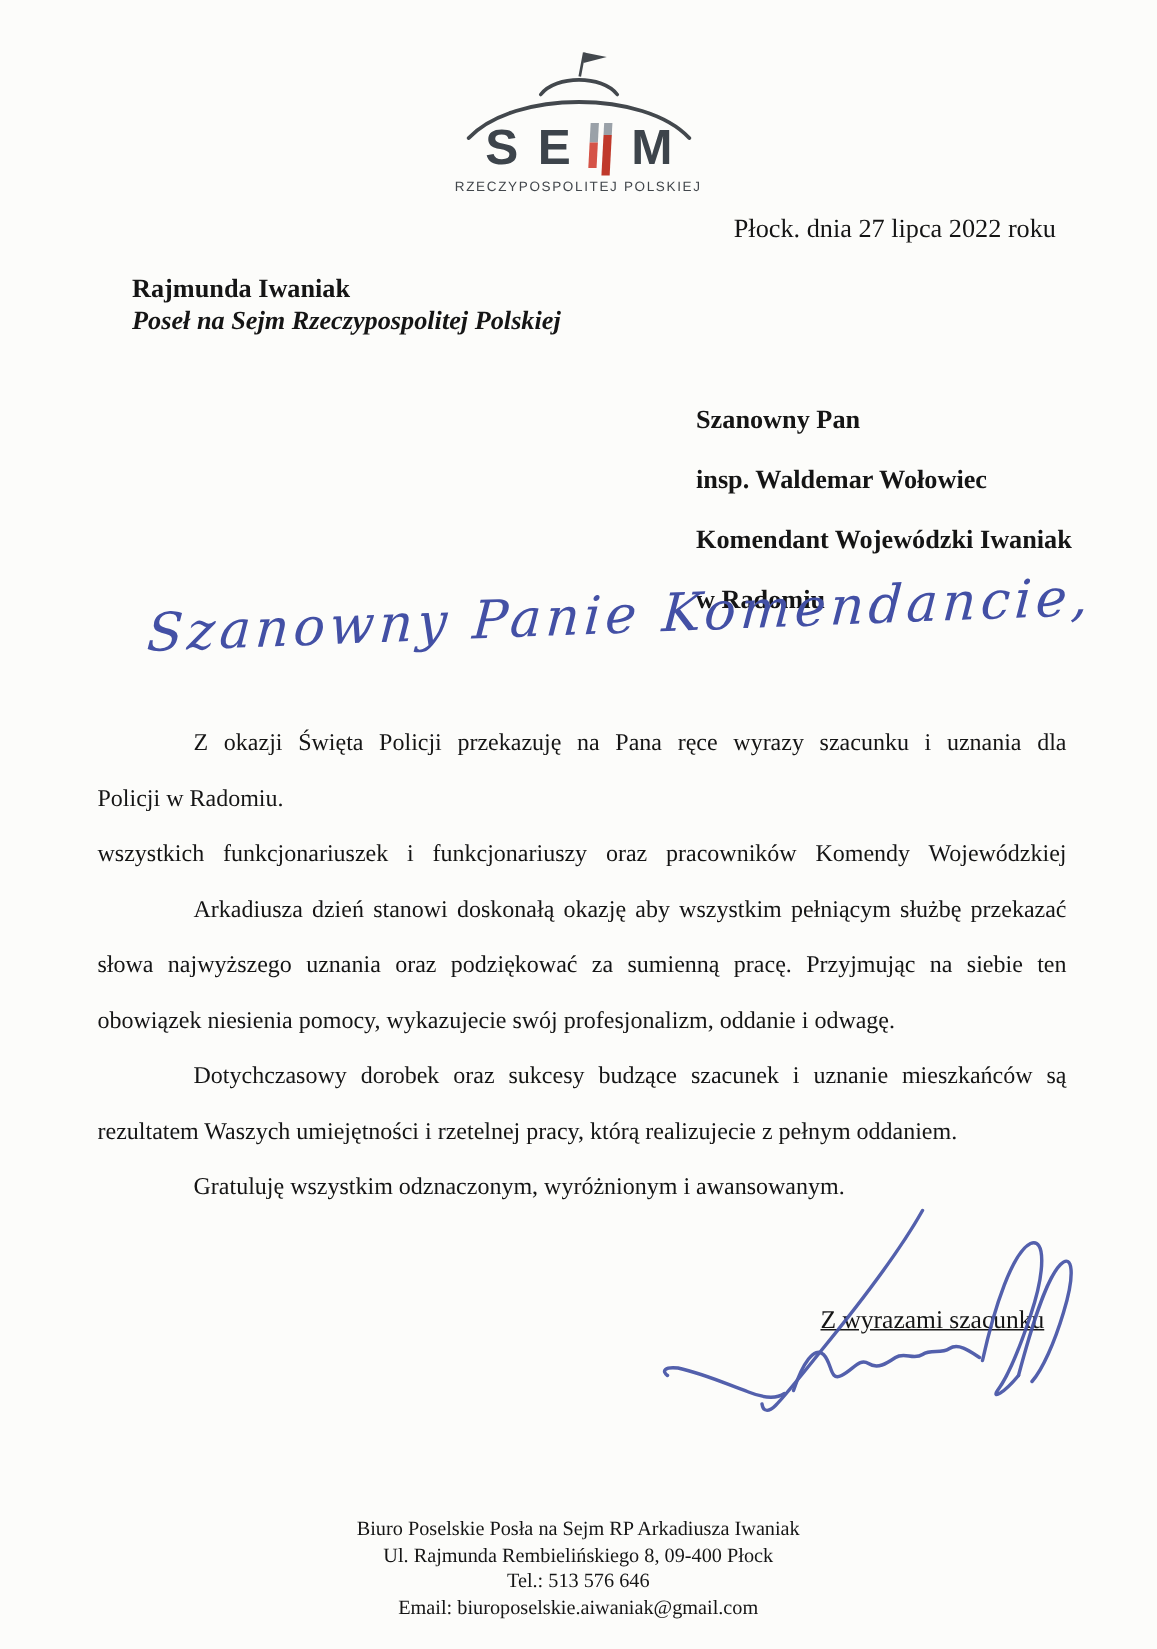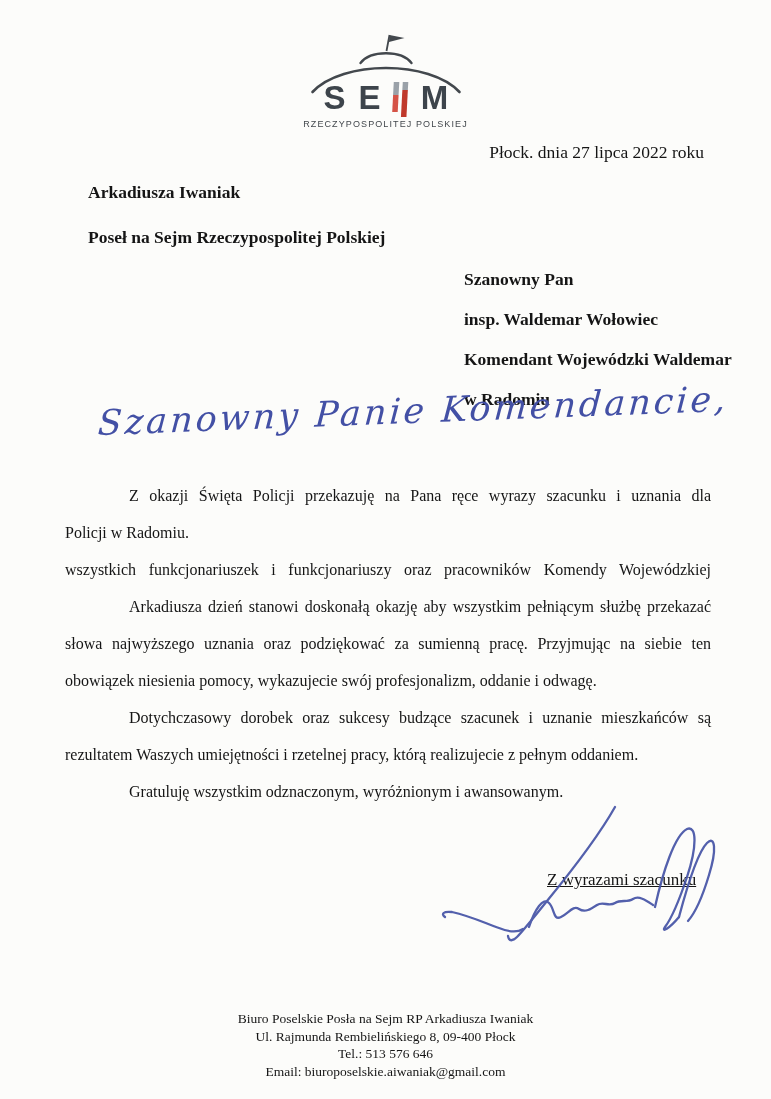--- a/index.html
+++ b/index.html
@@ -14,21 +14,21 @@
   .page{position:absolute;inset:0;}
 
   
   .logo{position:absolute;top:30px;left:50%;transform:translateX(-50%);}
 
   
   .date{position:absolute;top:142px;right:67px;font-size:17.5px;}
 
   
   .sender{position:absolute;left:88px;top:182px;font-weight:bold;font-size:17.5px;}
-  .sender .sender-title{margin-top:24px;}
+  .sender .sender-title{font-style:italic;}
 
   
   .recipient{position:absolute;left:464px;top:259px;font-weight:bold;font-size:17.5px;line-height:40px;}
 
   
   .greeting{
     position:absolute;left:98px;top:403px;width:560px;
     font-family:"DejaVu Serif", cursive;
     font-style:italic;
     font-size:35px;
@@ -82,28 +82,28 @@
         </g>
         <text x="136" y="79" text-anchor="middle">M</text>
       </g>
       <text x="87" y="97" text-anchor="middle" font-family="Liberation Sans, sans-serif" font-size="9" letter-spacing="1.1" fill="#42474c">RZECZYPOSPOLITEJ POLSKIEJ</text>
     </svg>
   </div>
 
   <div class="date">Płock. dnia 27 lipca 2022 roku</div>
 
   <div class="sender">
-    <div class="sender-name">Arkadiusza Iwaniak</div>
+    <div class="sender-name">Rajmunda Iwaniak</div>
     <div class="sender-title">Poseł na Sejm Rzeczypospolitej Polskiej</div>
   </div>
 
   <div class="recipient">
       <div>Szanowny Pan</div>
       <div>insp. Waldemar Wołowiec</div>
-      <div>Komendant Wojewódzki Waldemar</div>
+      <div>Komendant Wojewódzki Iwaniak</div>
       <div>w Radomiu</div>
     </div>
 
   <div class="greeting" style="color: rgb(67, 80, 165);">Szanowny Panie Komendancie,</div>
 
   <div class="body-text">
       <div>
         <div class="line indent just">Z okazji Święta Policji przekazuję na Pana ręce wyrazy szacunku i uznania dla</div>
         <div class="line">Policji w Radomiu.</div>
         <div class="line just">wszystkich funkcjonariuszek i funkcjonariuszy oraz pracowników Komendy Wojewódzkiej</div>

